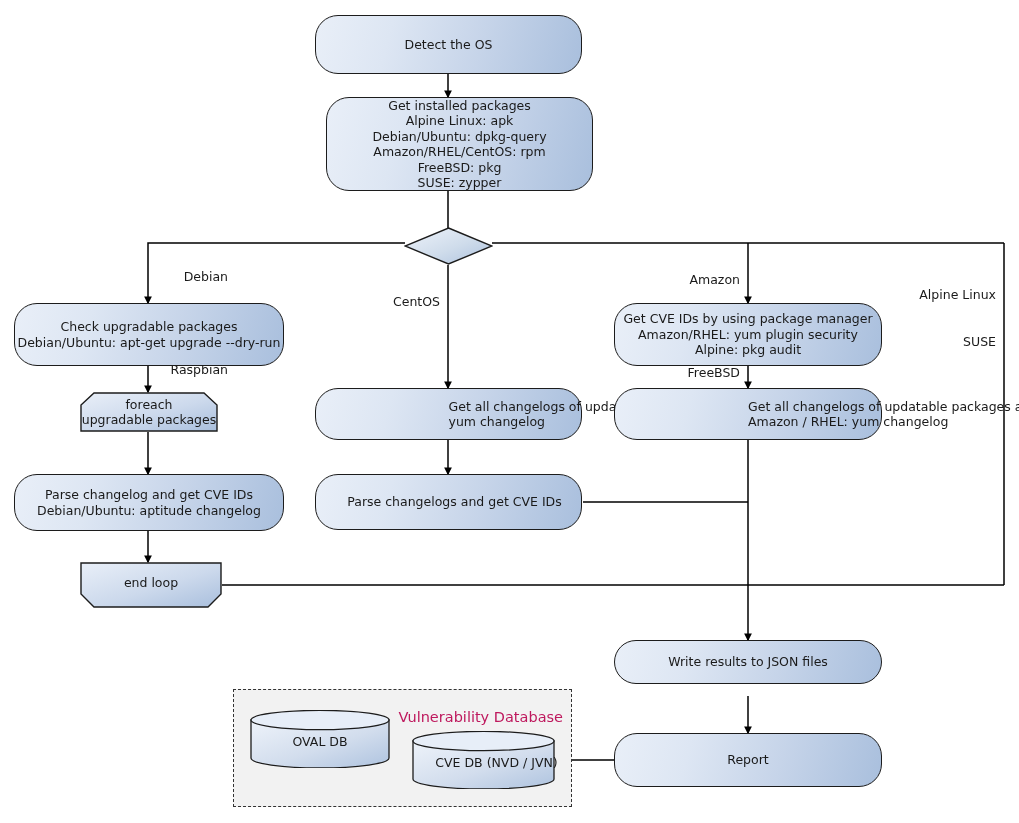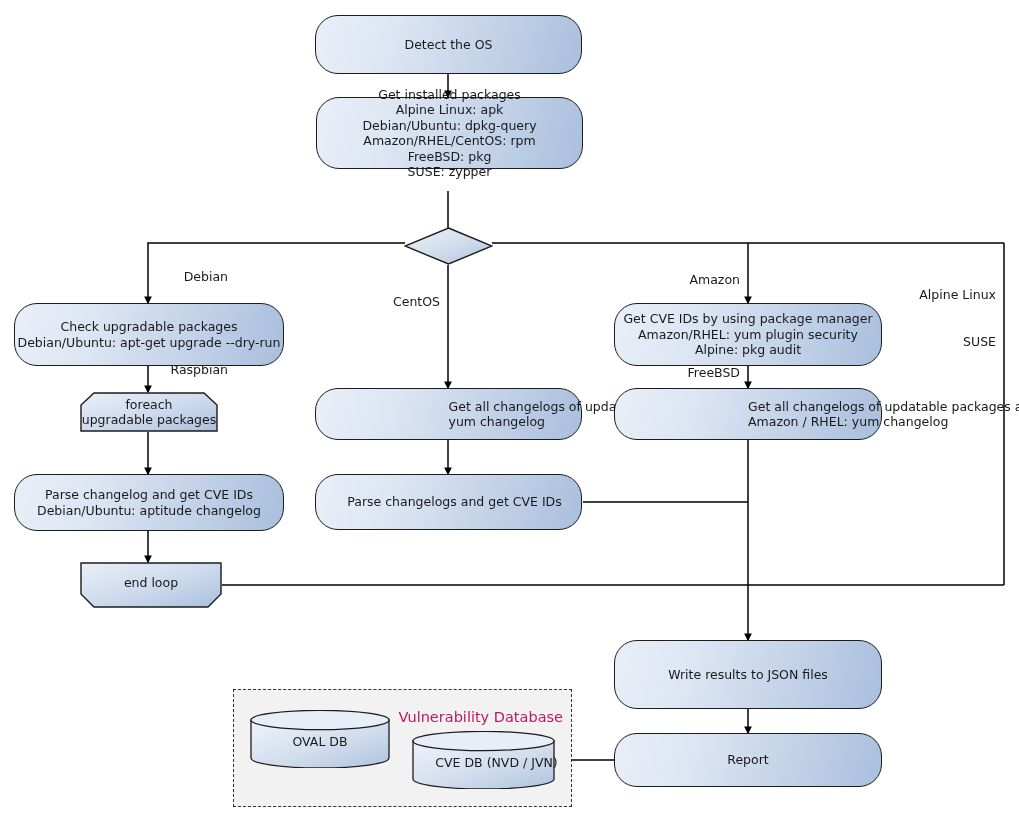--- a/index.html
+++ b/index.html
@@ -150,21 +150,21 @@
       <path d="M 748 696 L 748 733" marker-end="url(#arrow)"></path>
 
       <path d="M 572 760 L 614 760"></path>
     </g>
   </svg>
 
   <div class="node box" style="left:315px; top:15px; width:267px; height:59px;">
     <span class="lbl">Detect the OS</span>
   </div>
 
-  <div class="node box" style="left:316px; top:97px; width:267px; height:72px;">
+  <div class="node box" style="left:326px; top:97px; width:267px; height:94px;">
     <span class="lbl">
         <span style="display: block;">Get installed packages</span>
         <span style="display: block;">Alpine Linux: apk</span>
         <span style="display: block;">Debian/Ubuntu: dpkg-query</span>
         <span style="display: block;">Amazon/RHEL/CentOS: rpm</span>
         <span style="display: block;">FreeBSD: pkg</span>
         <span style="display: block;">SUSE: zypper</span>
       </span>
   </div>
 
@@ -270,21 +270,21 @@
       </span>
   </div>
 
   <div class="node box overflow" style="left:614px; top:388px; width:268px; height:52px;">
     <span class="lbl">
         <span style="display: block;">Get all changelogs of updatable packages at once</span>
         <span style="display: block;">Amazon / RHEL: yum changelog</span>
       </span>
   </div>
 
-  <div class="node box" style="left:614px; top:640px; width:268px; height:69px;">
+  <div class="node box" style="left:614px; top:640px; width:268px; height:44px;">
     <span class="lbl">Write results to JSON files</span>
   </div>
 
   <div class="node box" style="left:614px; top:733px; width:268px; height:54px;">
     <span class="lbl">Report</span>
   </div>
 
   <div class="group-box" style="left:233px; top:689px; width:339px; height:118px;">
     <div class="group-title">Vulnerability Database</div>
   </div>

